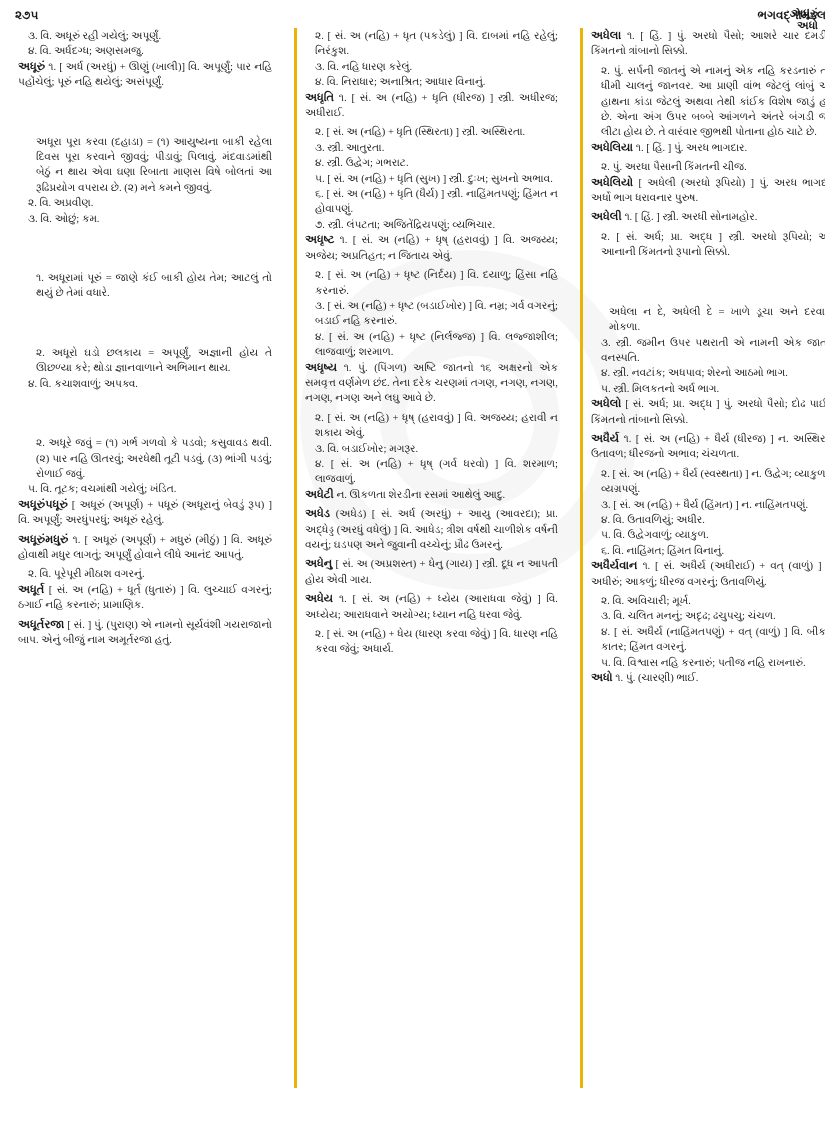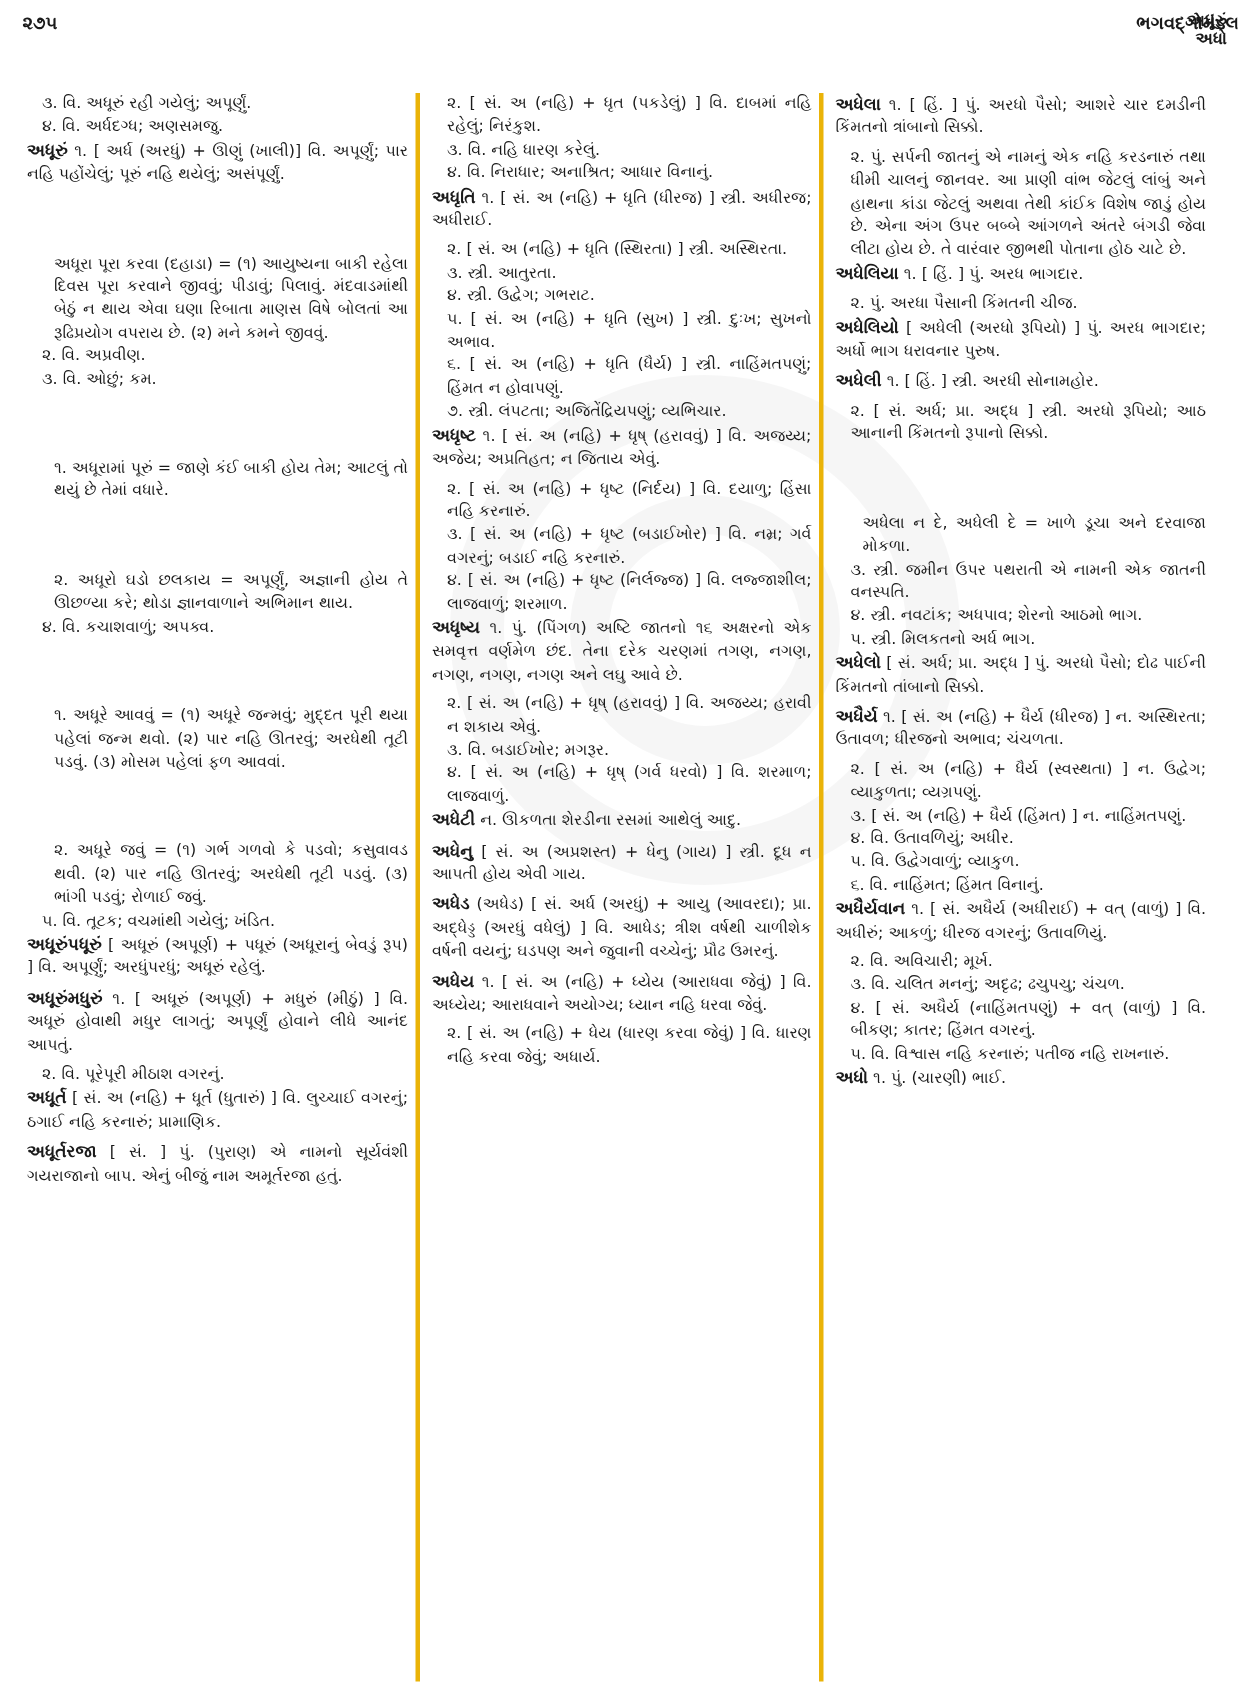--- a/index.html
+++ b/index.html
@@ -15,22 +15,22 @@
   .watermark2 {
     position: absolute; left: 380px; top: 330px; width: 180px; height: 180px;
     border-radius: 50%; border: 26px solid rgba(0,0,0,0.035); box-sizing: border-box;
     pointer-events: none;
   }
   .header { position: absolute; top: 0; left: 1px; width: 825px; height: 40px; }
   .page-number { position: absolute; left: 14px; top: 8px; font-size: 12px; font-weight: bold; }
   .running-title { position: absolute; left: 0; right: 0; top: 8px; text-align: right; font-size: 12px; font-weight: bold; }
   .guide-words { position: absolute; right: 8px; top: 8px; font-size: 11px; font-weight: bold; text-align: right; line-height: 12px; }
   .columns {
-    position: absolute; top: 62px; left: 14px; width: 806px; height: 1060px;
-    display: grid; grid-template-columns: 262px 268px 262px; column-gap: 1px;
+    position: absolute; top: 28px; left: 14px; width: 806px; height: 1060px;
+    display: grid; grid-template-columns: 262px 268px 262px; column-gap: 18px; font-family: Liberation Serif, serif;
   }
   .col { position: relative; padding: 0 4px; box-sizing: border-box; }
   .col.rule-left { border-left: 3px solid #eab308; padding-left: 8px; }
   .entry { font-size: 10.6px; line-height: 15.4px; margin-bottom: 4px; text-align: justify; }
   .sense { font-size: 10.6px; line-height: 15.4px; padding-left: 10px; text-align: justify; }
   .idiom { font-size: 10.6px; line-height: 15.4px; padding-left: 18px; text-align: justify; margin-top: 44px; }
   .hw { font-weight: bold; font-size: 11.4px; }
 </style>
 </head>
 <body>
@@ -51,21 +51,20 @@
   <div class="col" id="col-0">
       <div class="sense">૩. વિ. અધૂરું રહી ગયેલું; અપૂર્ણું.</div>
       <div class="sense">૪. વિ. અર્ધદગ્ધ; અણસમજુ.</div>
       <div class="entry"><span class="hw">અધૂરું</span><span> ૧. [ અર્ધ (અરધું) + ઊણું (ખાલી)] વિ. અપૂર્ણું; પાર નહિ પહોંચેલું; પૂરું નહિ થયેલું; અસંપૂર્ણું.</span></div>
       <div class="idiom">અધૂરા પૂરા કરવા (દહાડા) = (૧) આયુષ્યના બાકી રહેલા દિવસ પૂરા કરવાને જીવવું; પીડાવું; પિલાવું. મંદવાડમાંથી બેઠું ન થાય એવા ઘણા રિબાતા માણસ વિષે બોલતાં આ રૂઢિપ્રયોગ વપરાય છે. (૨) મને કમને જીવવું.</div>
       <div class="sense">૨. વિ. અપ્રવીણ.</div>
       <div class="sense">૩. વિ. ઓછું; કમ.</div>
       <div class="idiom">૧. અધૂરામાં પૂરું = જાણે કંઈ બાકી હોય તેમ; આટલું તો થયું છે તેમાં વધારે.</div>
       <div class="idiom">૨. અધૂરો ઘડો છલકાય = અપૂર્ણું, અજ્ઞાની હોય તે ઊછળ્યા કરે; થોડા જ્ઞાનવાળાને અભિમાન થાય.</div>
       <div class="sense">૪. વિ. કચાશવાળું; અપક્વ.</div>
-      <div class="idiom">૧. અધૂરે આવવું = (૧) અધૂરે જન્મવું; મુદ્દત પૂરી થયા પહેલાં જન્મ થવો. (૨) પાર નહિ ઊતરવું; અરધેથી તૂટી પડવું. (૩) મોસમ પહેલાં ફળ આવવાં.</div>
       <div class="idiom">૨. અધૂરે જવું = (૧) ગર્ભ ગળવો કે પડવો; કસુવાવડ થવી. (૨) પાર નહિ ઊતરવું; અરધેથી તૂટી પડવું. (૩) ભાંગી પડવું; રોળાઈ જવું.</div>
       <div class="sense">૫. વિ. તૂટક; વચમાંથી ગયેલું; ખંડિત.</div>
       <div class="entry"><span class="hw">અધૂરુંપધૂરું</span><span> [ અધૂરું (અપૂર્ણ) + પધૂરું (અધૂરાનું બેવડું રૂપ) ] વિ. અપૂર્ણું; અરધુંપરધું; અધૂરું રહેલું.</span></div>
       <div class="entry"><span class="hw">અધૂરુંમધુરું</span><span> ૧. [ અધૂરું (અપૂર્ણ) + મધુરું (મીઠું) ] વિ. અધૂરું હોવાથી મધુર લાગતું; અપૂર્ણું હોવાને લીધે આનંદ આપતું.</span></div>
       <div class="sense">૨. વિ. પૂરેપૂરી મીઠાશ વગરનું.</div>
       <div class="entry"><span class="hw">અધૂર્ત</span><span> [ સં. અ (નહિ) + ધૂર્ત (ધુતારું) ] વિ. લુચ્ચાઈ વગરનું; ઠગાઈ નહિ કરનારું; પ્રામાણિક.</span></div>
       <div class="entry"><span class="hw">અધૂર્તરજા</span><span> [ સં. ] પું. (પુરાણ) એ નામનો સૂર્યવંશી ગયરાજાનો બાપ. એનું બીજું નામ અમૂર્તરજા હતું.</span></div>
     </div>
   <div class="col rule-left" id="col-1">
       <div class="sense">૨. [ સં. અ (નહિ) + ધૃત (પકડેલું) ] વિ. દાબમાં નહિ રહેલું; નિરંકુશ.</div>
@@ -80,22 +79,22 @@
       <div class="sense">૭. સ્ત્રી. લંપટતા; અજિતેંદ્રિયપણું; વ્યભિચાર.</div>
       <div class="entry"><span class="hw">અધૃષ્ટ</span><span> ૧. [ સં. અ (નહિ) + ધૃષ્ (હરાવવું) ] વિ. અજય્ય; અજેય; અપ્રતિહત; ન જિતાય એવું.</span></div>
       <div class="sense">૨. [ સં. અ (નહિ) + ધૃષ્ટ (નિર્દય) ] વિ. દયાળુ; હિંસા નહિ કરનારું.</div>
       <div class="sense">૩. [ સં. અ (નહિ) + ધૃષ્ટ (બડાઈખોર) ] વિ. નમ્ર; ગર્વ વગરનું; બડાઈ નહિ કરનારું.</div>
       <div class="sense">૪. [ સં. અ (નહિ) + ધૃષ્ટ (નિર્લજ્જ) ] વિ. લજ્જાશીલ; લાજવાળું; શરમાળ.</div>
       <div class="entry"><span class="hw">અધૃષ્ય</span><span> ૧. પું. (પિંગળ) અષ્ટિ જાતનો ૧૬ અક્ષરનો એક સમવૃત્ત વર્ણમેળ છંદ. તેના દરેક ચરણમાં તગણ, નગણ, નગણ, નગણ, નગણ અને લઘુ આવે છે.</span></div>
       <div class="sense">૨. [ સં. અ (નહિ) + ધૃષ્ (હરાવવું) ] વિ. અજય્ય; હરાવી ન શકાય એવું.</div>
       <div class="sense">૩. વિ. બડાઈખોર; મગરૂર.</div>
       <div class="sense">૪. [ સં. અ (નહિ) + ધૃષ્ (ગર્વ ધરવો) ] વિ. શરમાળ; લાજવાળું.</div>
       <div class="entry"><span class="hw">અધેટી</span><span> ન. ઊકળતા શેરડીના રસમાં આથેલું આદુ.</span></div>
+      <div class="entry"><span class="hw">અધેડ</span><span> (અધેડ) [ સં. અર્ધ (અરધું) + આયુ (આવરદા); પ્રા. અદ્ધેડ્ડ (અરધું વધેલું) ] વિ. આધેડ; ત્રીશ વર્ષથી ચાળીશેક વર્ષની વયનું; ઘડપણ અને જુવાની વચ્ચેનું; પ્રૌઢ ઉમરનું.</span></div>
       <div class="entry"><span class="hw">અધેનુ</span><span> [ સં. અ (અપ્રશસ્ત) + ધેનુ (ગાય) ] સ્ત્રી. દૂધ ન આપતી હોય એવી ગાય.</span></div>
-      <div class="entry"><span class="hw">અધેડ</span><span> (અધેડ) [ સં. અર્ધ (અરધું) + આયુ (આવરદા); પ્રા. અદ્ધેડ્ડ (અરધું વધેલું) ] વિ. આધેડ; ત્રીશ વર્ષથી ચાળીશેક વર્ષની વયનું; ઘડપણ અને જુવાની વચ્ચેનું; પ્રૌઢ ઉમરનું.</span></div>
       <div class="entry"><span class="hw">અધેય</span><span> ૧. [ સં. અ (નહિ) + ધ્યેય (આરાધવા જેવું) ] વિ. અધ્યેય; આરાધવાને અયોગ્ય; ધ્યાન નહિ ધરવા જેવું.</span></div>
       <div class="sense">૨. [ સં. અ (નહિ) + ધેય (ધારણ કરવા જેવું) ] વિ. ધારણ નહિ કરવા જેવું; અધાર્ય.</div>
     </div>
   <div class="col rule-left" id="col-2">
       <div class="entry"><span class="hw">અધેલા</span><span> ૧. [ હિં. ] પું. અરધો પૈસો; આશરે ચાર દમડીની કિંમતનો ત્રાંબાનો સિક્કો.</span></div>
       <div class="sense">૨. પું. સર્પની જાતનું એ નામનું એક નહિ કરડનારું તથા ધીમી ચાલનું જાનવર. આ પ્રાણી વાંભ જેટલું લાંબું અને હાથના કાંડા જેટલું અથવા તેથી કાંઈક વિશેષ જાડું હોય છે. એના અંગ ઉપર બબ્બે આંગળને અંતરે બંગડી જેવા લીટા હોય છે. તે વારંવાર જીભથી પોતાના હોઠ ચાટે છે.</div>
       <div class="entry"><span class="hw">અધેલિયા</span><span> ૧. [ હિં. ] પું. અરધ ભાગદાર.</span></div>
       <div class="sense">૨. પું. અરધા પૈસાની કિંમતની ચીજ.</div>
       <div class="entry"><span class="hw">અધેલિયો</span><span> [ અધેલી (અરધો રૂપિયો) ] પું. અરધ ભાગદાર; અર્ધો ભાગ ધરાવનાર પુરુષ.</span></div>
       <div class="entry"><span class="hw">અધેલી</span><span> ૧. [ હિં. ] સ્ત્રી. અરધી સોનામહોર.</span></div>

